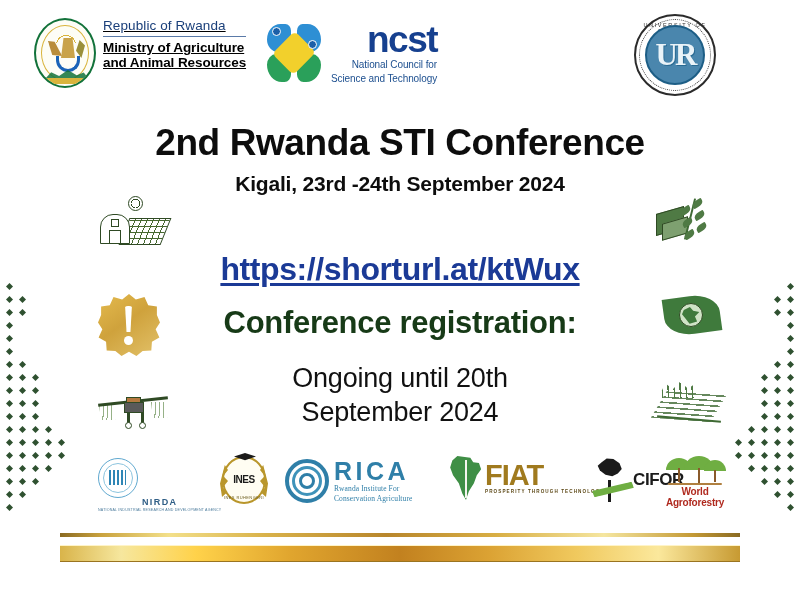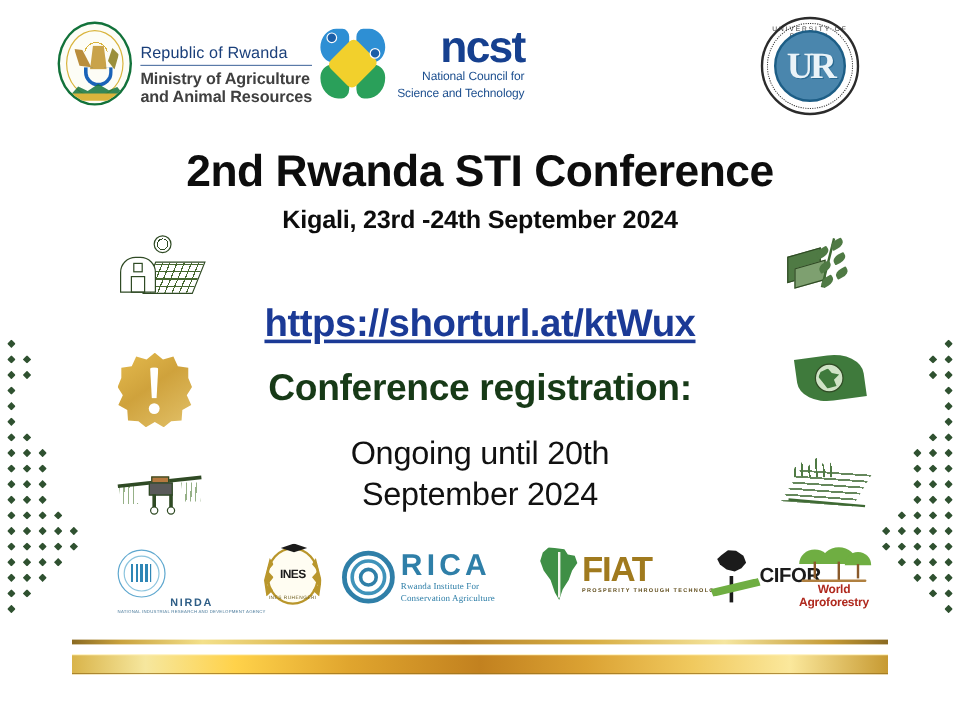--- a/index.html
+++ b/index.html
@@ -26,25 +26,26 @@
     width: 800px;
     height: 98px;
     display: flex;
     align-items: center;
     justify-content: flex-start;
   }
 
   
   .logo-minagri {
     position: absolute;
-    left: 48px;
+    left: 34px;
     top: 12px;
     display: flex;
-    align-items: flex-end;
+    align-items: flex-start;
     gap: 7px;
+    text-decoration: underline;
   }
   .emblem {
     position: relative;
     width: 62px;
     height: 70px;
     border-radius: 50%;
     border: 2.5px solid #12723a;
     background: #fdfdf6;
     box-sizing: border-box;
     overflow: hidden;
@@ -118,21 +119,21 @@
     padding-bottom: 2px;
   }
   .minagri-rule {
     height: 1px;
     background: #5a7aa8;
     margin: 1px 0 3px 0;
   }
   .minagri-text .l2 {
     font-size: 13.5px;
     font-weight: bold;
-    color: #404040;
+    color: #000000;
     letter-spacing: -.1px;
   }
 
   
   .logo-ncst {
     position: absolute;
     left: 262px;
     top: 12px;
     display: flex;
     align-items: center;

